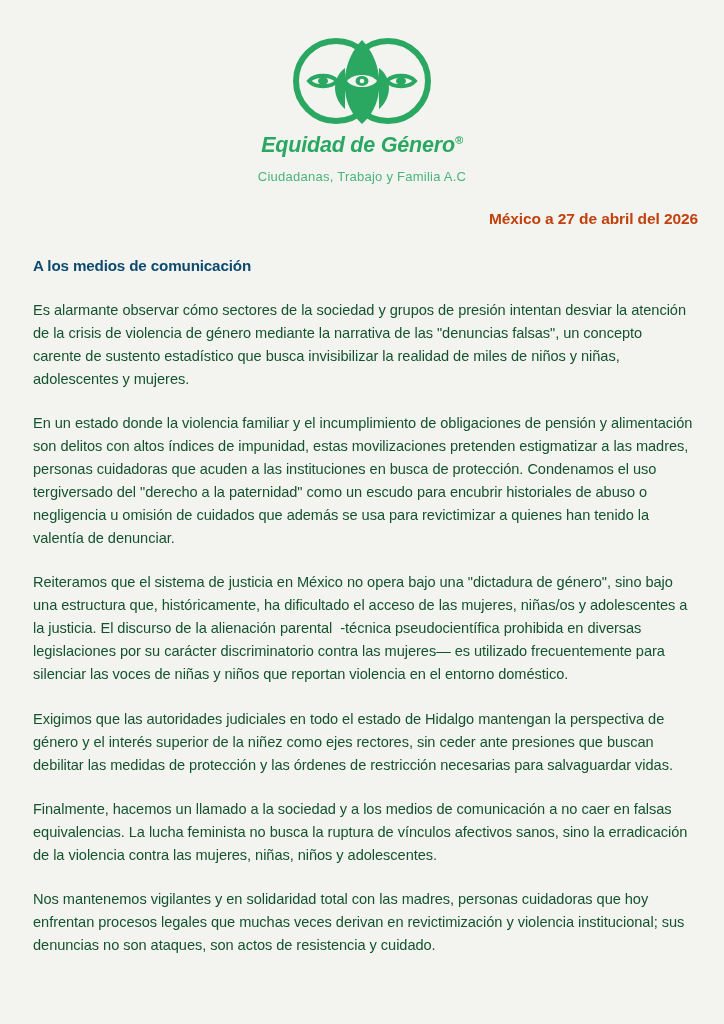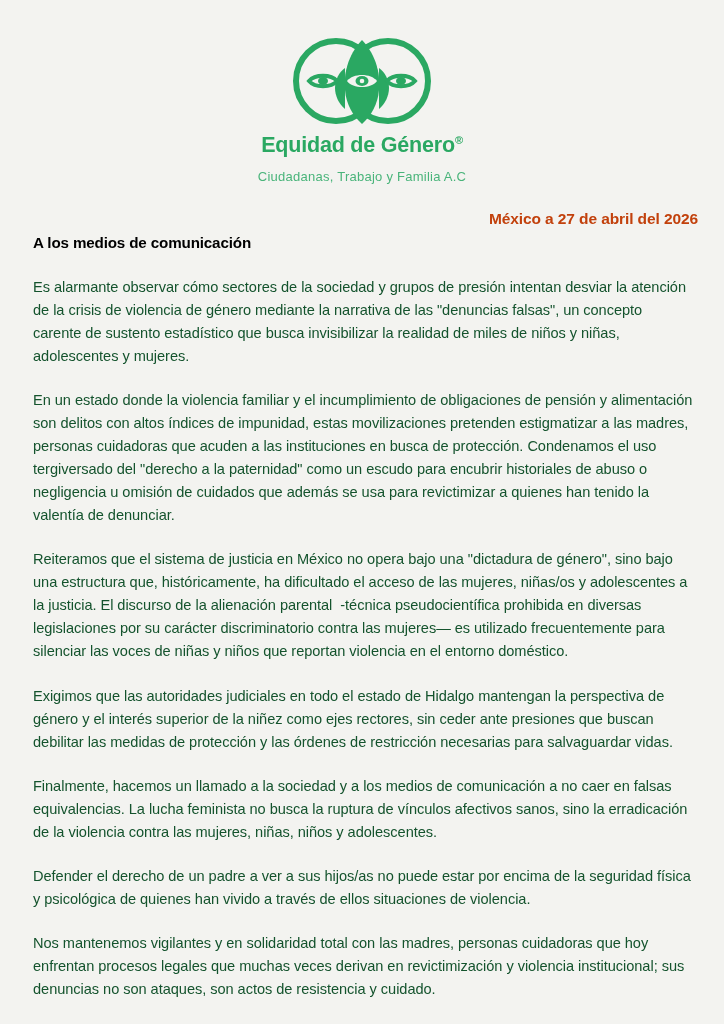--- a/index.html
+++ b/index.html
@@ -39,20 +39,21 @@
     display: block;
   }
   .logo-wordmark {
     margin-top: 4px;
     font-size: 21.5px;
     font-weight: bold;
     letter-spacing: -0.2px;
     color: #2aa862;
     line-height: 1.1;
     white-space: nowrap;
+    font-style: italic;
   }
   .logo-wordmark .reg {
     font-size: 11px;
     vertical-align: super;
     font-weight: bold;
   }
   .logo-subtitle {
     margin-top: 11px;
     font-size: 13px;
     color: #49b47a;
@@ -66,25 +67,25 @@
     padding-right: 26px;
     text-align: right;
     font-size: 15.5px;
     font-weight: bold;
     color: #c2410c;
     letter-spacing: -0.1px;
   }
 
   
   .addressee {
-    margin-top: 4px;
+    margin-top: 27px;
     padding-left: 33px;
     font-size: 15.2px;
     font-weight: bold;
-    color: #000000;
+    color: #0c4a6e;
     line-height: 1.45;
     letter-spacing: -0.15px;
   }
   .addressee div { white-space: nowrap; }
 
   
   .body-copy {
     margin-top: 22px;
     padding-left: 33px;
     padding-right: 30px;
@@ -138,17 +139,16 @@
   <div class="addressee">
     <div>A los medios de comunicación</div>
   </div>
 
   <div class="body-copy">
     <p>Es alarmante observar cómo sectores de la sociedad y grupos de presión intentan desviar la atención de la crisis de violencia de género mediante la narrativa de las "denuncias falsas", un concepto carente de sustento estadístico que busca invisibilizar la realidad de miles de niños y niñas, adolescentes y mujeres.</p>
     <p>En un estado donde la violencia familiar y el incumplimiento de obligaciones de pensión y alimentación son delitos con altos índices de impunidad, estas movilizaciones pretenden estigmatizar a las madres, personas cuidadoras que acuden a las instituciones en busca de protección. Condenamos el uso tergiversado del "derecho a la paternidad" como un escudo para encubrir historiales de abuso o negligencia u omisión de cuidados que además se usa para revictimizar a quienes han tenido la valentía de denunciar.</p>
     <p>Reiteramos que el sistema de justicia en México no opera bajo una "dictadura de género", sino bajo una estructura que, históricamente, ha dificultado el acceso de las mujeres, niñas/os y adolescentes a la justicia. El discurso de la alienación parental ­ -técnica pseudocientífica prohibida en diversas legislaciones por su carácter discriminatorio contra las mujeres— es utilizado frecuentemente para silenciar las voces de niñas y niños que reportan violencia en el entorno doméstico.</p>
     <p>Exigimos que las autoridades judiciales en todo el estado de Hidalgo mantengan la perspectiva de género y el interés superior de la niñez como ejes rectores, sin ceder ante presiones que buscan debilitar las medidas de protección y las órdenes de restricción necesarias para salvaguardar vidas.</p>
     <p>Finalmente, hacemos un llamado a la sociedad y a los medios de comunicación a no caer en falsas equivalencias. La lucha feminista no busca la ruptura de vínculos afectivos sanos, sino la erradicación de la violencia contra las mujeres, niñas, niños y adolescentes.</p>
-    <p>Defender el derecho de un padre a ver a sus hijos/as no puede estar por encima de la seguridad física y psicológica de quienes han vivido a través de ellos situaciones de violencia.</p>
     <p>Nos mantenemos vigilantes y en solidaridad total con las madres, personas cuidadoras que hoy enfrentan procesos legales que muchas veces derivan en revictimización y violencia institucional; sus denuncias no son ataques, son actos de resistencia y cuidado.</p>
   </div>
 
 </div>
 
 </body></html>

